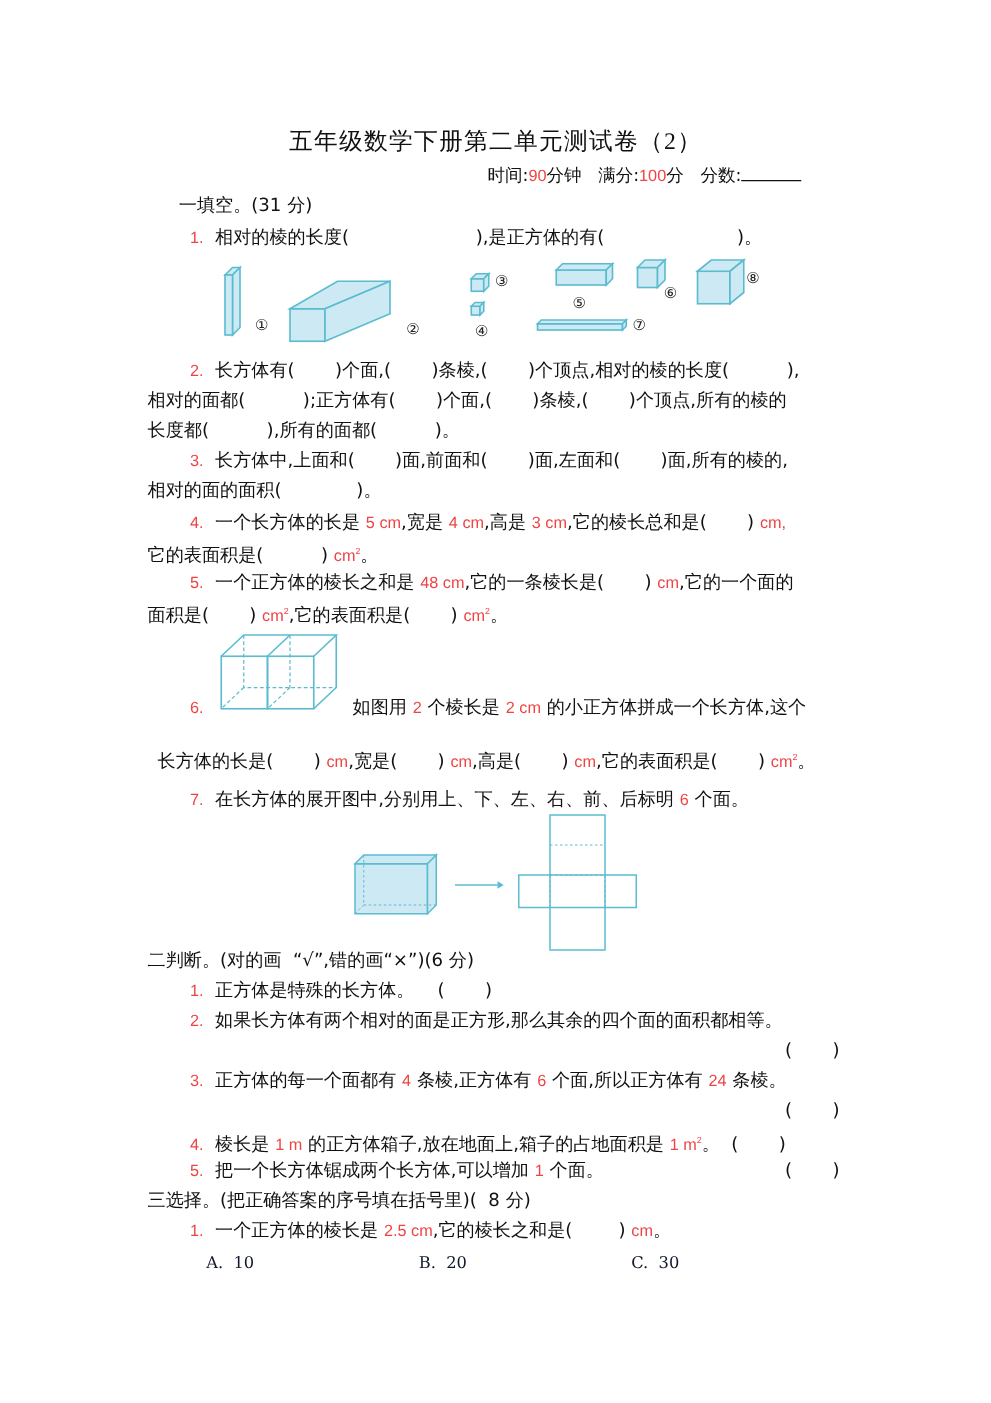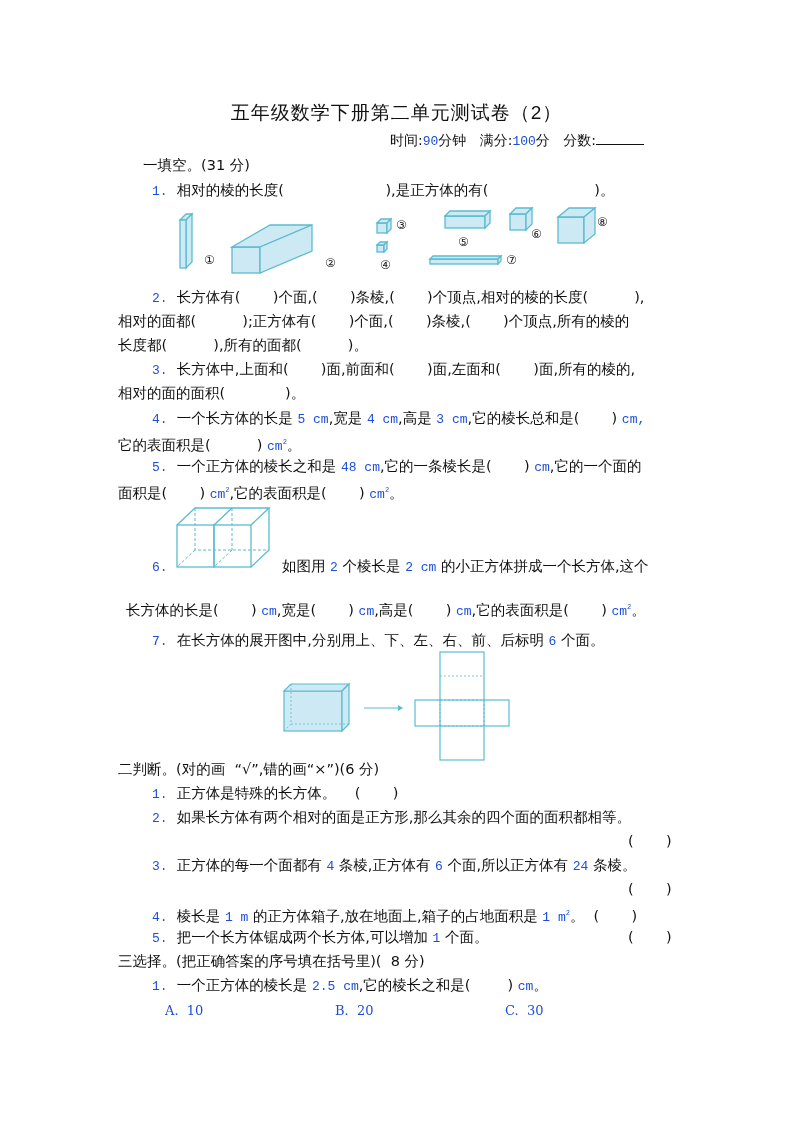--- a/index.html
+++ b/index.html
@@ -1,26 +1,26 @@
 <!DOCTYPE html>
 <html><head>
 <meta charset="utf-8">
 <style>
   html, body { margin:0; padding:0; background:#fff; }
   body { width:793px; height:1122px; position:relative; overflow:hidden;
          font-family:"DejaVu Sans", sans-serif; color:#111; }
   .abs { position:absolute; white-space:nowrap; }
-  .title { font-family:Liberation Sans, sans-serif; font-size:19px; left:0; width:793px; text-align:center; top:100px; letter-spacing:1px; }
+  .title { font-family:Liberation Serif, serif; font-size:19px; left:0; width:793px; text-align:center; top:100px; letter-spacing:1px; }
   .meta { font-size:14px; left:390px; top:132px; }
   .t { font-size:14.5px; line-height:20px; }
-  .num { font-family:Liberation Mono, monospace; font-size:13px; color:#1d4ed8; }
+  .num { font-family:Liberation Sans, sans-serif; font-size:13px; color:#ef4444; }
   .sup { font-size:7px; vertical-align:super; }
   .blank { display:inline-block; border-bottom:1px solid #111; width:48px; height:12px; vertical-align:baseline; }
   svg { position:absolute; overflow:visible; }
-  .opt { font-family:"DejaVu Serif", serif; font-size:13px; color:#1d4ed8; }
+  .opt { font-family:"DejaVu Serif", serif; font-size:13px; color:#0f172a; }
 </style>
 </head>
 <body>
 
 <div class="abs title">五年级数学下册第二单元测试卷（2）</div>
 <div class="abs meta">
   <span>时间:</span><span class="num">90</span><span>分钟</span>
   &nbsp;&nbsp;<span>满分:</span><span class="num">100</span><span>分</span>
   &nbsp;&nbsp;<span>分数:</span><span class="blank"></span>
 </div>

